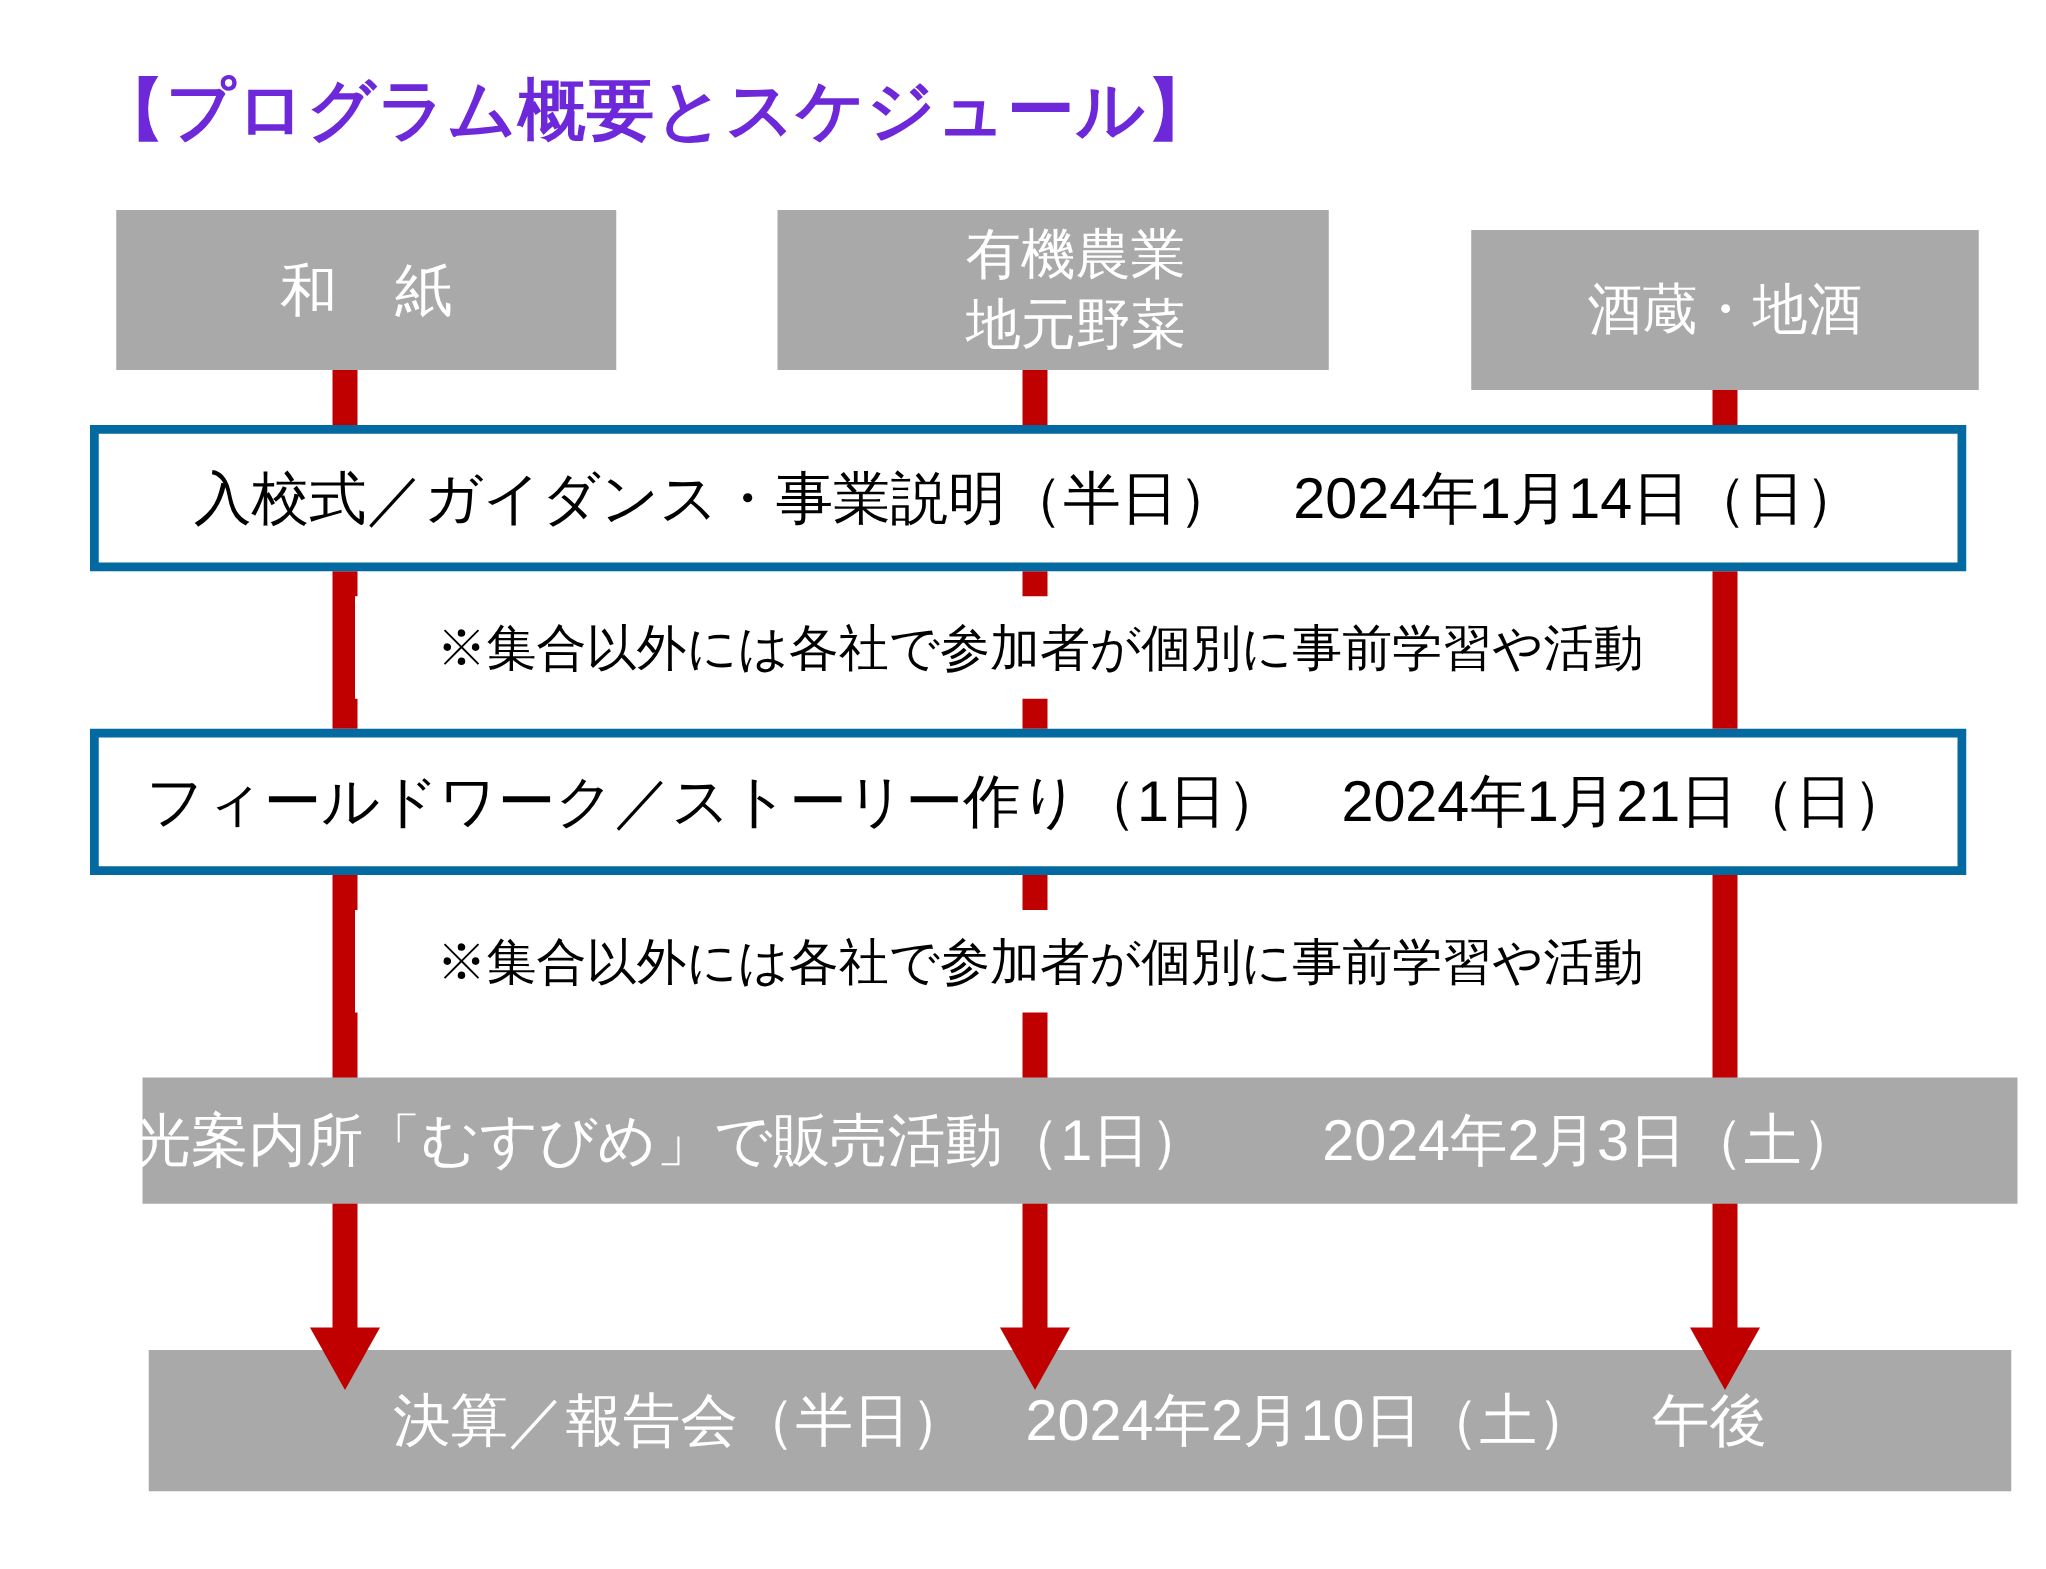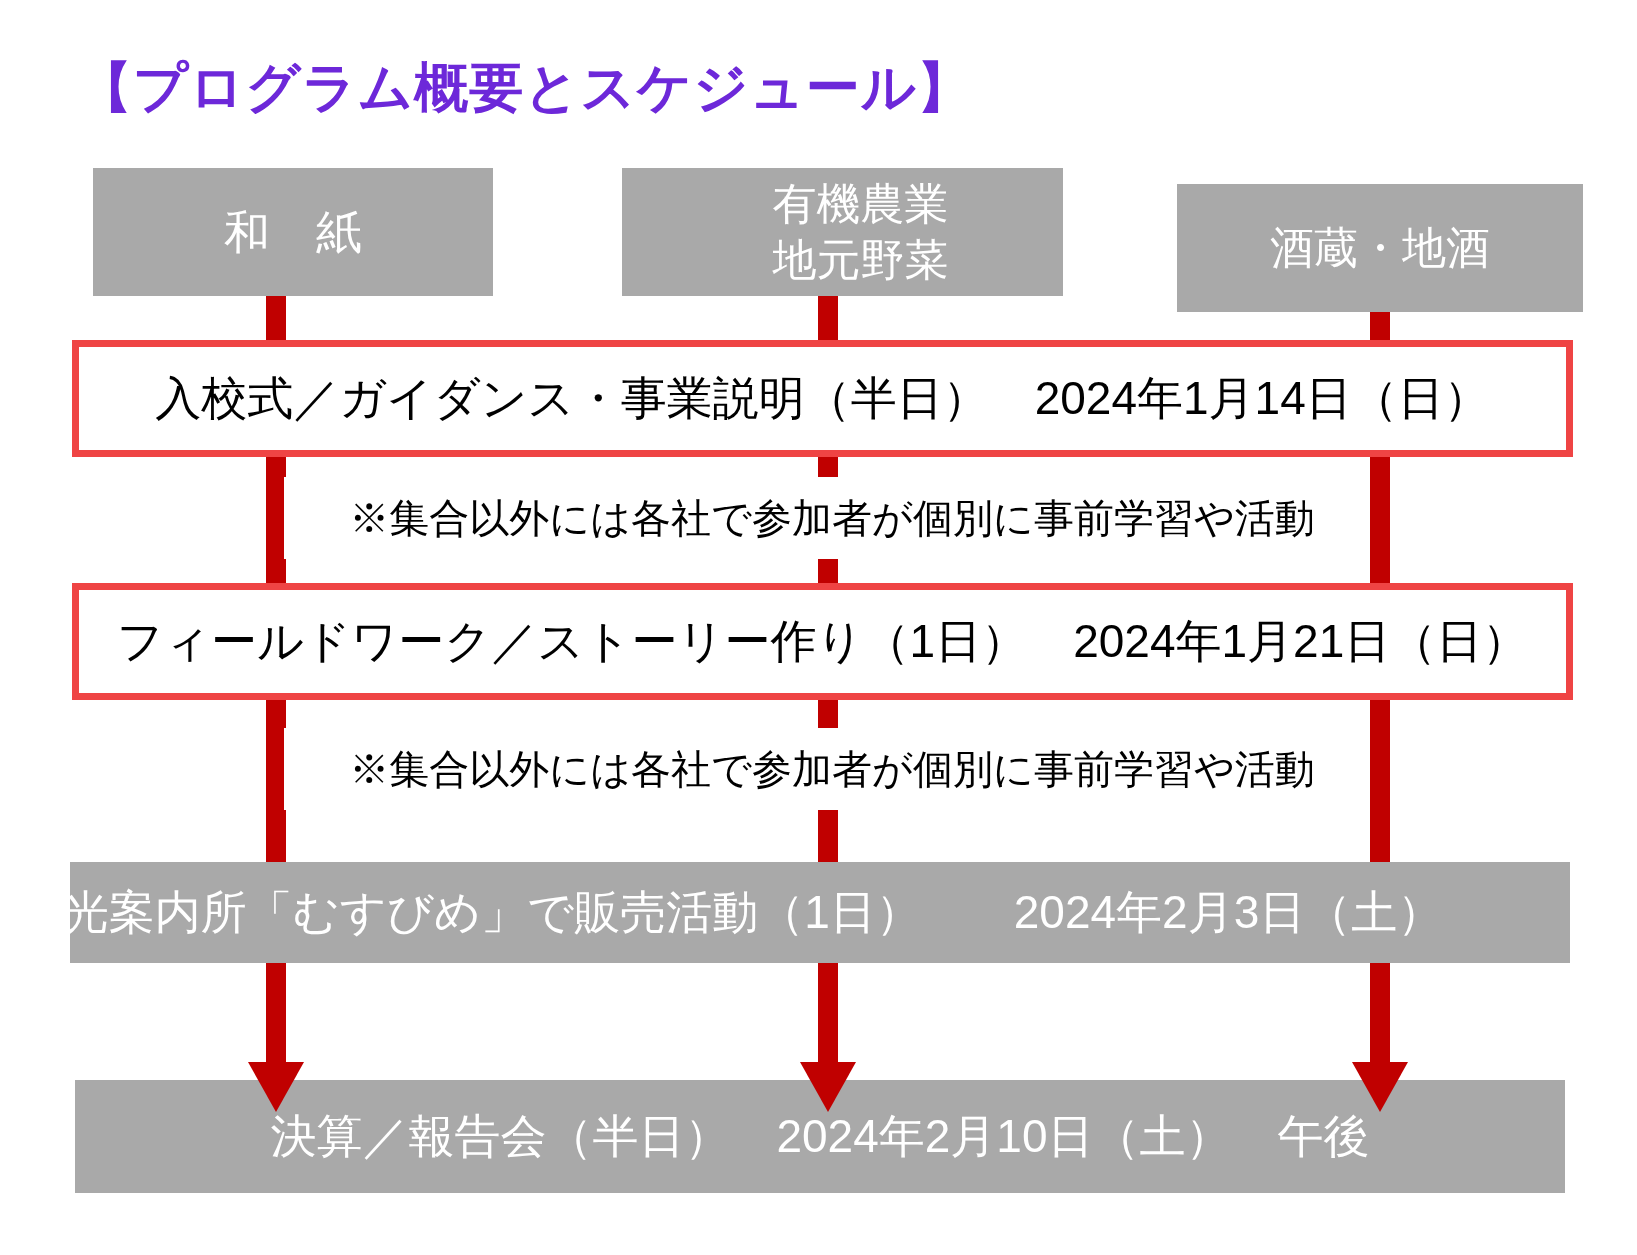--- a/index.html
+++ b/index.html
@@ -30,39 +30,39 @@
     position:absolute; width:0; height:0; z-index:3;
     border-left:28px solid transparent; border-right:28px solid transparent;
     border-top:50px solid #c00000;
   }
   .head-1 { left:248px;  top:1062px; }
   .head-2 { left:800px;  top:1062px; }
   .head-3 { left:1352px; top:1062px; }
 
   .outlined-row {
     position:absolute; left:72px; width:1501px; height:117px; box-sizing:border-box;
-    background:#ffffff; border:7px solid #ef4444; z-index:2;
+    background:#ffffff; border:7px solid #0369a1; z-index:2;
     display:flex; align-items:center; justify-content:center;
     font-size:46px; color:#000000; white-space:nowrap;
   }
   .row-1 { top:340px; }
   .row-2 { top:583px; }
 
   .note {
     position:absolute; left:284px; width:1064px; height:82px; background:#ffffff; z-index:2;
     display:flex; align-items:center; justify-content:center;
     font-size:40px; color:#000000; white-space:nowrap;padding-left:16px;
   }
   .note-1 { top:477px; }
   .note-2 { top:728px; }
 
   .filled-row {
     position:absolute; background:#a9a9a9; color:#ffffff; z-index:2; box-sizing:border-box;
     display:flex; align-items:center; justify-content:center;
-    font-size:46px; white-space:nowrap;
+    font-size:46px; white-space:nowrap;margin-left:44px;
   }
   .row-3 { left:70px; top:862px;  width:1500px; height:101px; padding-right:180px; }
   .row-4 { left:75px; top:1080px; width:1490px; height:113px; }
 </style>
 </head>
 <body>
 
 <div class="canvas">
 
   <div class="title">【プログラム概要とスケジュール】</div>

